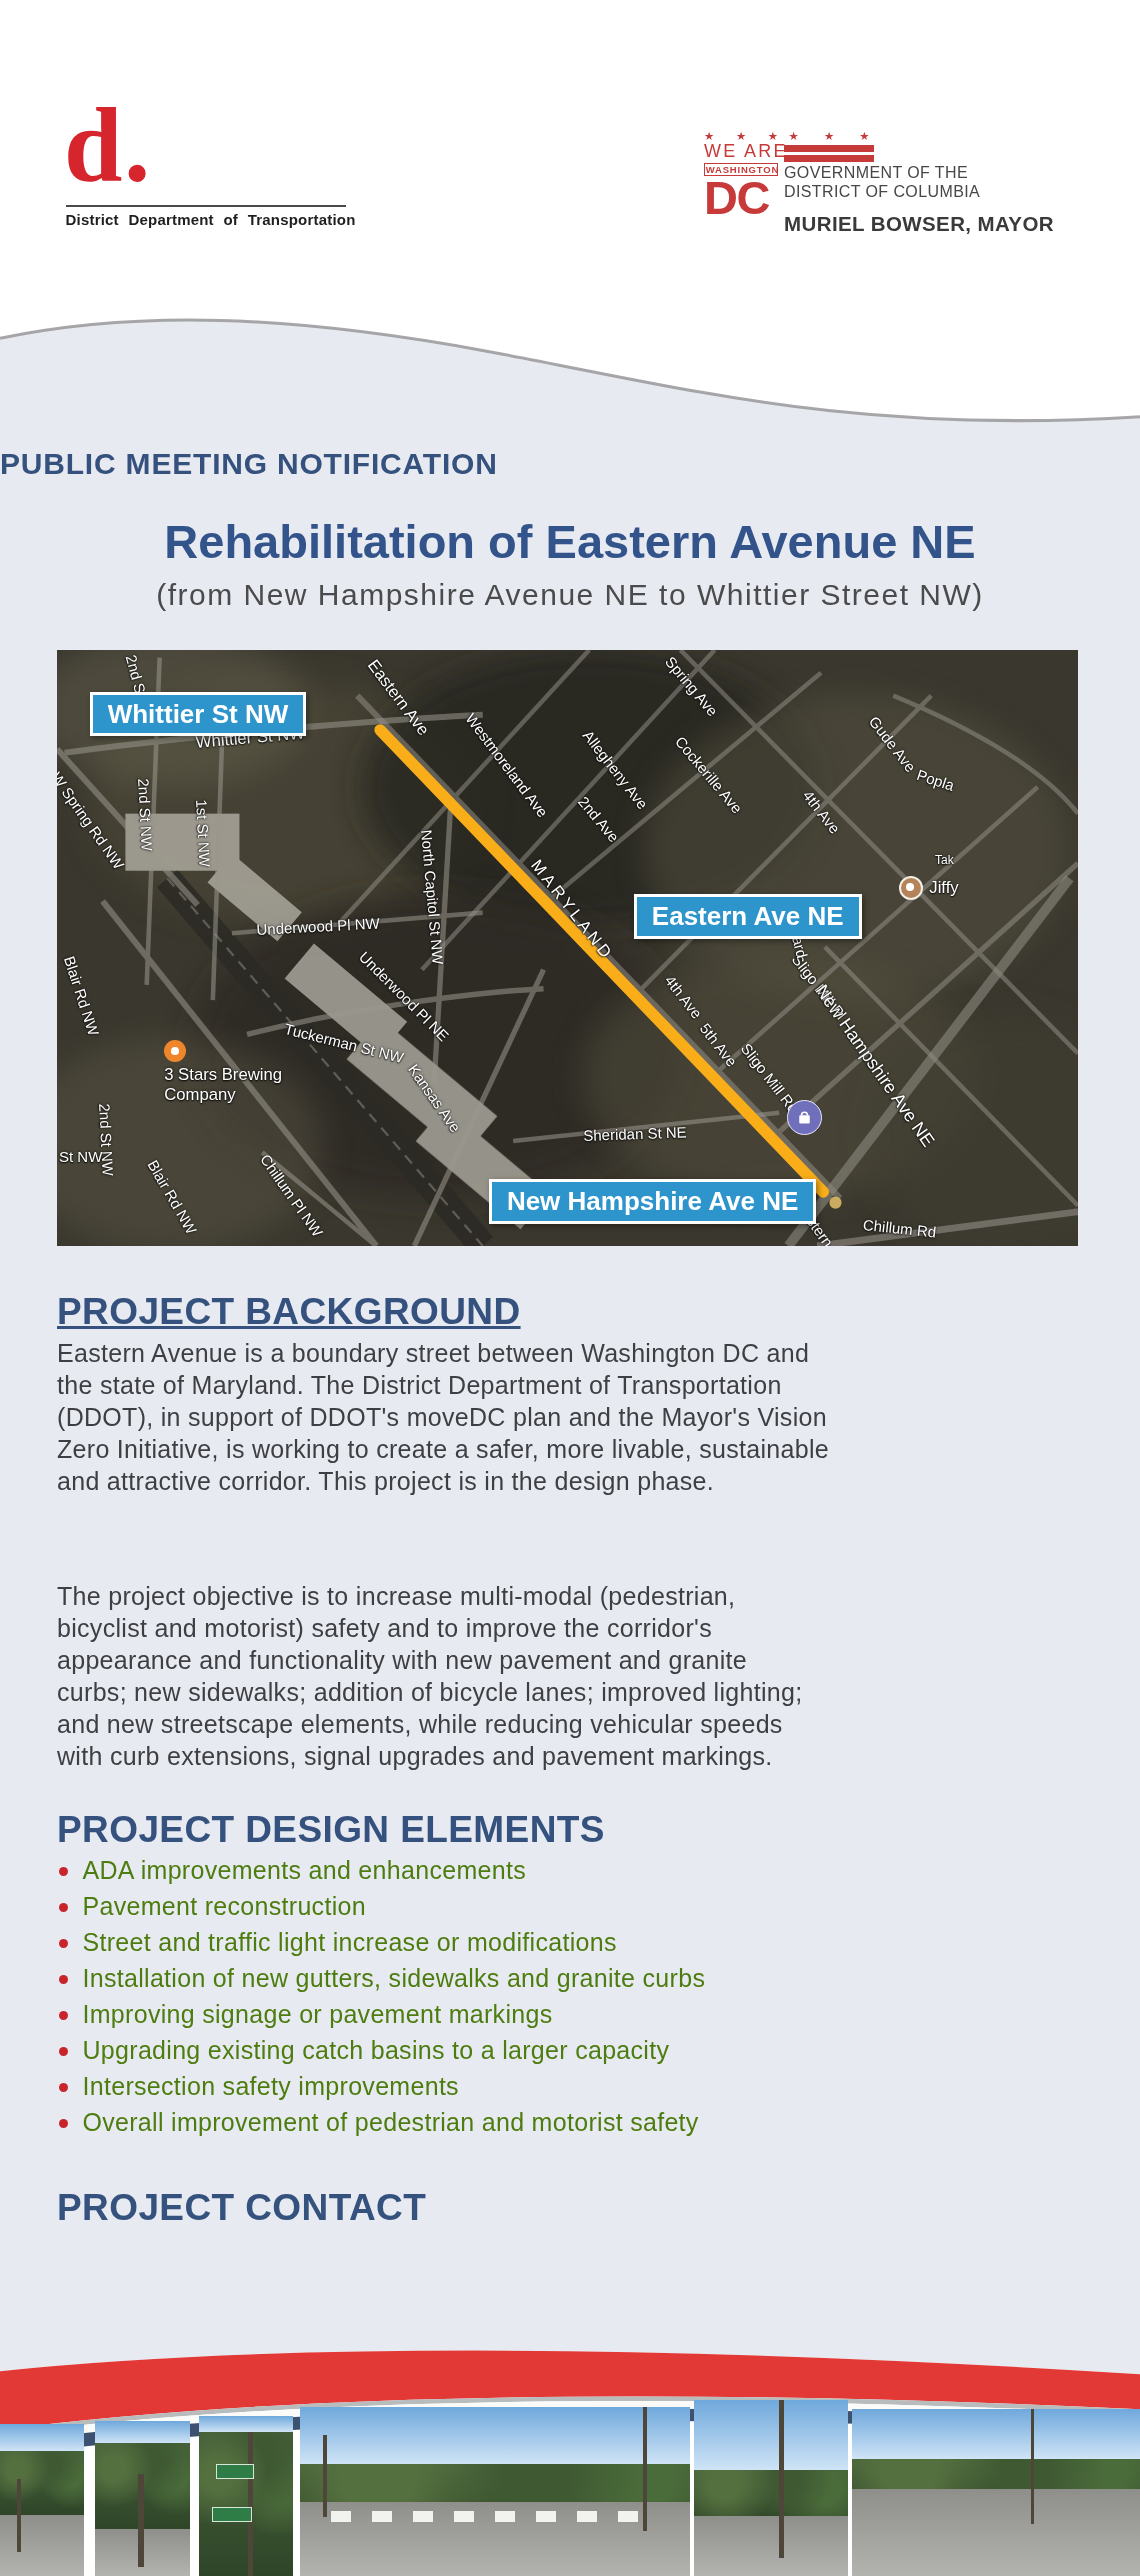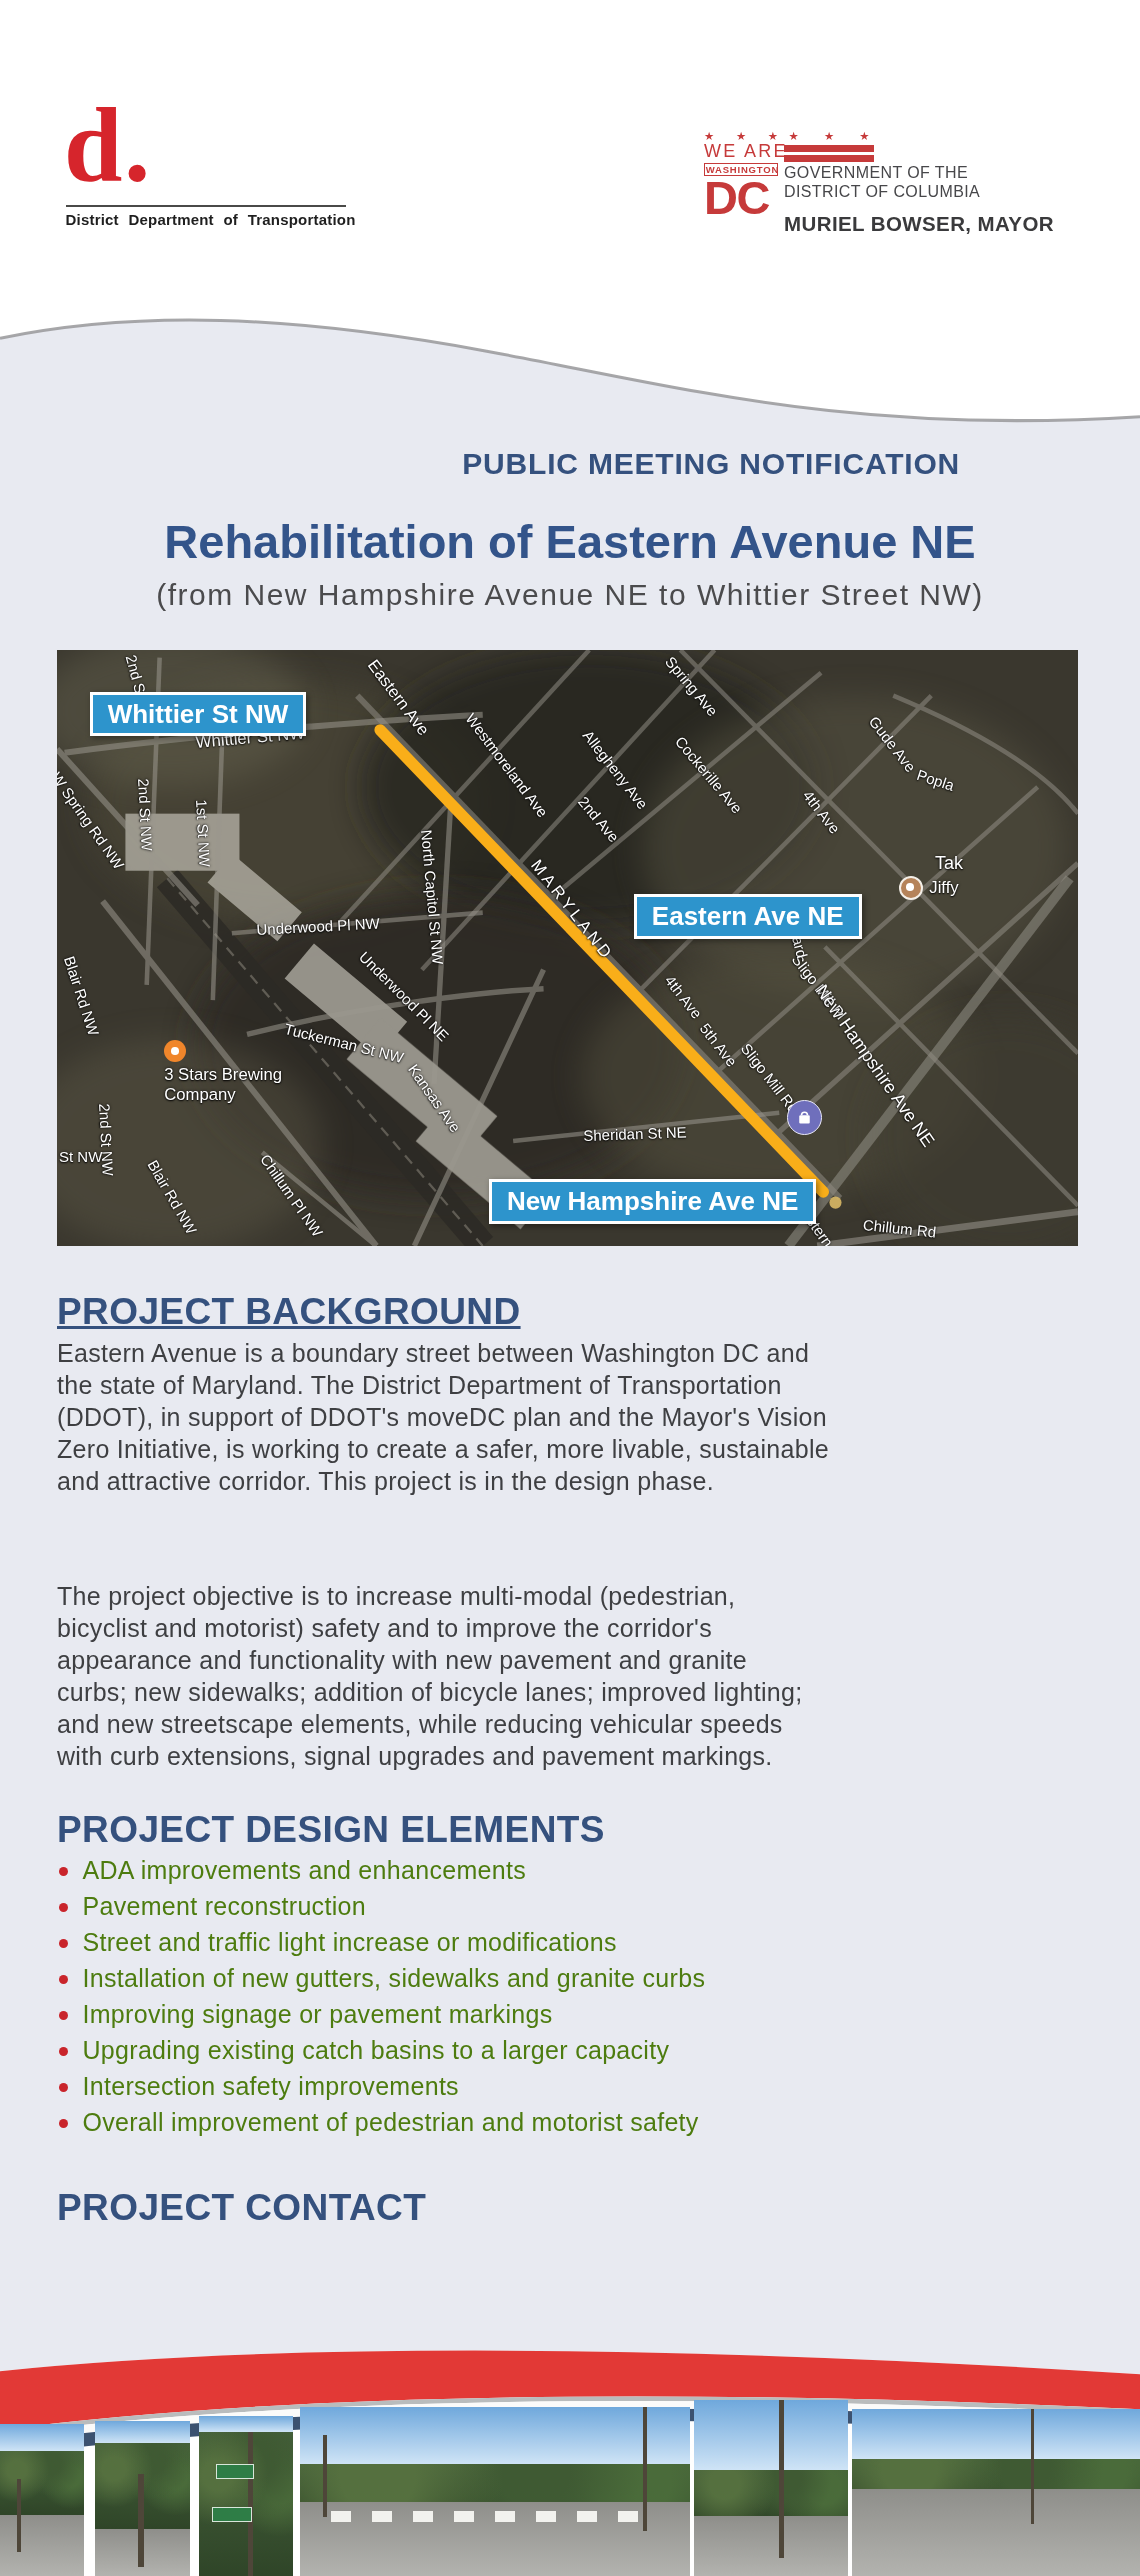--- a/index.html
+++ b/index.html
@@ -26,21 +26,21 @@
   .dc-flag .dc-stars{padding:0 4.6px;}
   .dc-bar{height:6.8px;background:#c63a3a;margin-top:3px;}
   .dc-line{color:#47474a;font-size:16px;letter-spacing:0.4px;line-height:1.1;margin-top:1.5px;white-space:nowrap;}
   .dc-mayor{color:#3a3a3c;font-size:20.5px;font-weight:700;letter-spacing:0.4px;margin-top:12px;white-space:nowrap;}
 
   
   .wave{position:absolute;left:0;top:304px;width:1140px;height:137px;display:block;}
   .content-bg{position:absolute;left:0;top:440px;width:1140px;height:1891px;background:#e8eaf1;}
 
   
-  .kicker{position:absolute;left:0;top:447px;width:960px;text-align:right;
+  .kicker{position:absolute;left:0;top:447px;width:960px;text-align:left;
           font-size:30px;font-weight:700;letter-spacing:0.8px;color:#35517e;}
   .title{position:absolute;left:0;top:514px;width:1140px;margin:0;text-align:center;
          font-size:47px;font-weight:700;color:#33548a;}
   .subtitle{position:absolute;left:0;top:578px;width:1140px;text-align:center;
             font-size:30px;font-weight:400;letter-spacing:1.5px;color:#4b4b4d;}
 
   
   .map{position:absolute;left:57px;top:650px;width:1021px;height:596px;background:#3a372e;overflow:hidden;}
   .map-art{position:absolute;left:0;top:0;width:100%;height:100%;}
   .st{position:absolute;color:#ffffff;font-size:15px;font-weight:400;white-space:pre;
@@ -238,21 +238,21 @@
 
     <div class="poi poi-brew" style="left:10.5%;top:65.5%;">
       <div class="poi-dot"></div>
       <div class="poi-label">3 Stars Brewing Company</div>
     </div>
     <div class="poi poi-jiffy" style="left:82.5%;top:38%;">
       <div class="poi-dot"></div>
       <div class="poi-label">Jiffy</div>
     </div>
     <div class="poi" style="left:86%;top:34%;">
-      <div class="poi-label" style="font-size:18px;">Tak</div>
+      <div class="poi-label" style="font-size:12px;">Tak</div>
     </div>
     <div class="poi" style="left:71.5%;top:75.5%;">
       <div class="poi-shop">
         <svg width="15" height="15" viewBox="0 0 20 20">
             <rect x="3" y="7" width="14" height="11" rx="1.5" fill="#ffffff"></rect>
             <path d="M6,7 a4,4 0 0 1 8,0" fill="none" stroke="#ffffff" stroke-width="2.2"></path>
           </svg>
       </div>
     </div>
 

